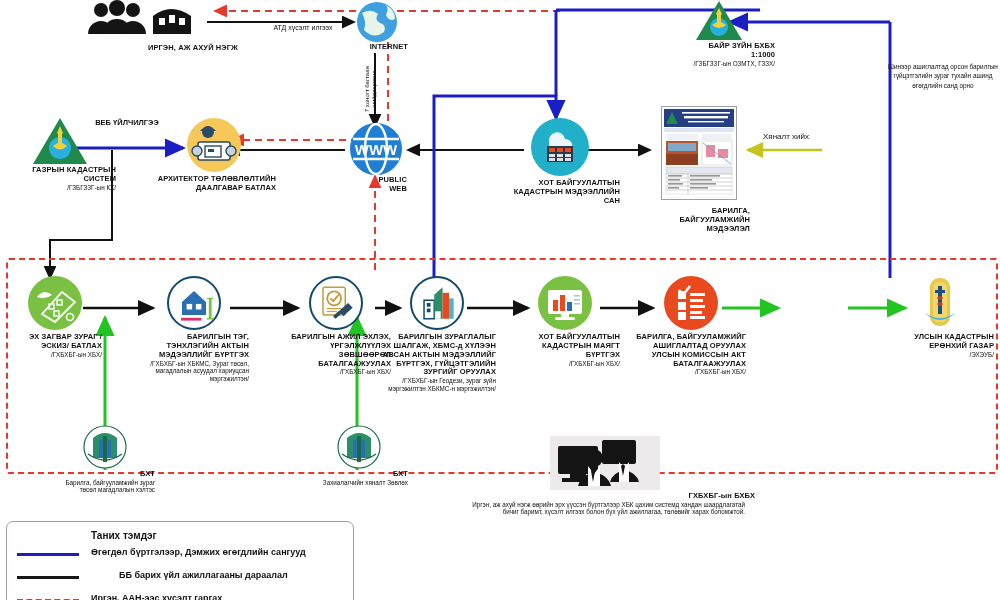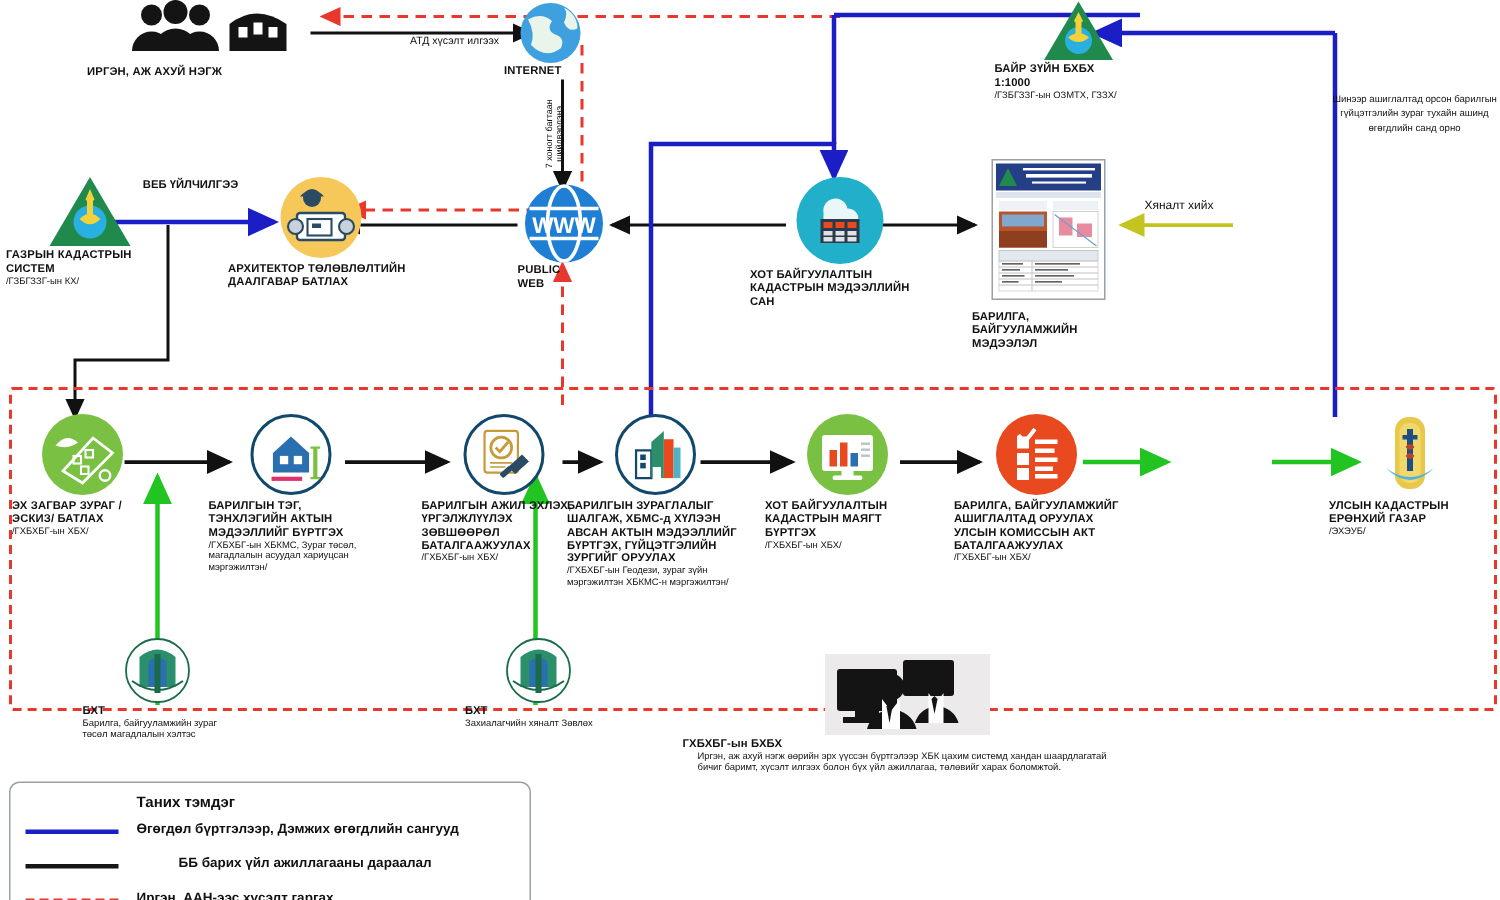--- a/index.html
+++ b/index.html
@@ -5,21 +5,21 @@
   html,body{margin:0;padding:0;}
   body{
     width:1000px;height:600px;position:relative;overflow:hidden;
     background:#ffffff;
     font-family:"Liberation Sans","DejaVu Sans",sans-serif;
     color:#111;
   }
   #stage{position:absolute;left:0;top:0;width:1000px;height:600px;}
   svg#wires{position:absolute;left:0;top:0;width:1000px;height:600px;pointer-events:none;}
 
-  .node{position:absolute;text-align:left;}
+  .node{position:absolute;text-align:right;}
   .cap{font-size:7.5px;font-weight:bold;line-height:1.18;letter-spacing:.1px;}
   .sub{font-size:6.3px;font-weight:normal;line-height:1.2;}
   .lbl{position:absolute;font-size:7px;line-height:1.25;text-align:center;}
   .lbl.b{font-weight:bold;}
 
   .circ{border-radius:50%;position:relative;margin:0 auto;}
   .circ.ring{background:#fff;border:2px solid #12486b;box-sizing:border-box;}
 
   .ico{position:absolute;left:0;top:0;width:100%;height:100%;}
 
@@ -119,21 +119,21 @@
             <rect x="86" y="15" width="6" height="8"></rect>
             <rect x="96" y="18" width="6" height="7"></rect>
           </g>
       </svg>
     </div>
     <div class="cap" style="margin-top:2px;">ИРГЭН, АЖ АХУЙ НЭГЖ</div>
   </div>
 
   <div class="lbl" style="left:228px;top:24px;width:150px;">АТД хүсэлт илгээх</div>
 
-  <div class="node" style="left:336px;top:0px;width:62px;">
+  <div class="node" style="left:346px;top:0px;width:62px;">
     <div style="height:42px;position:relative;">
       <svg viewBox="0 0 42 42" width="42" height="42" style="position:absolute;left:10px;top:1px;">
         <circle cx="21" cy="21" r="20" fill="#3fa0e0"></circle>
         <path d="M6,12 q9,-5 16,1 q-4,6 2,9 q7,2 4,9 q-10,8 -20,-2 q3,-8 -2,-17 z" fill="#e9f4ea"></path>
         <path d="M30,4 q9,5 9,14 q-6,3 -9,-4 q3,-6 0,-10 z" fill="#e9f4ea"></path>
       </svg>
     </div>
     <div class="cap" style="margin-top:1px;">INTERNET</div>
   </div>
 

